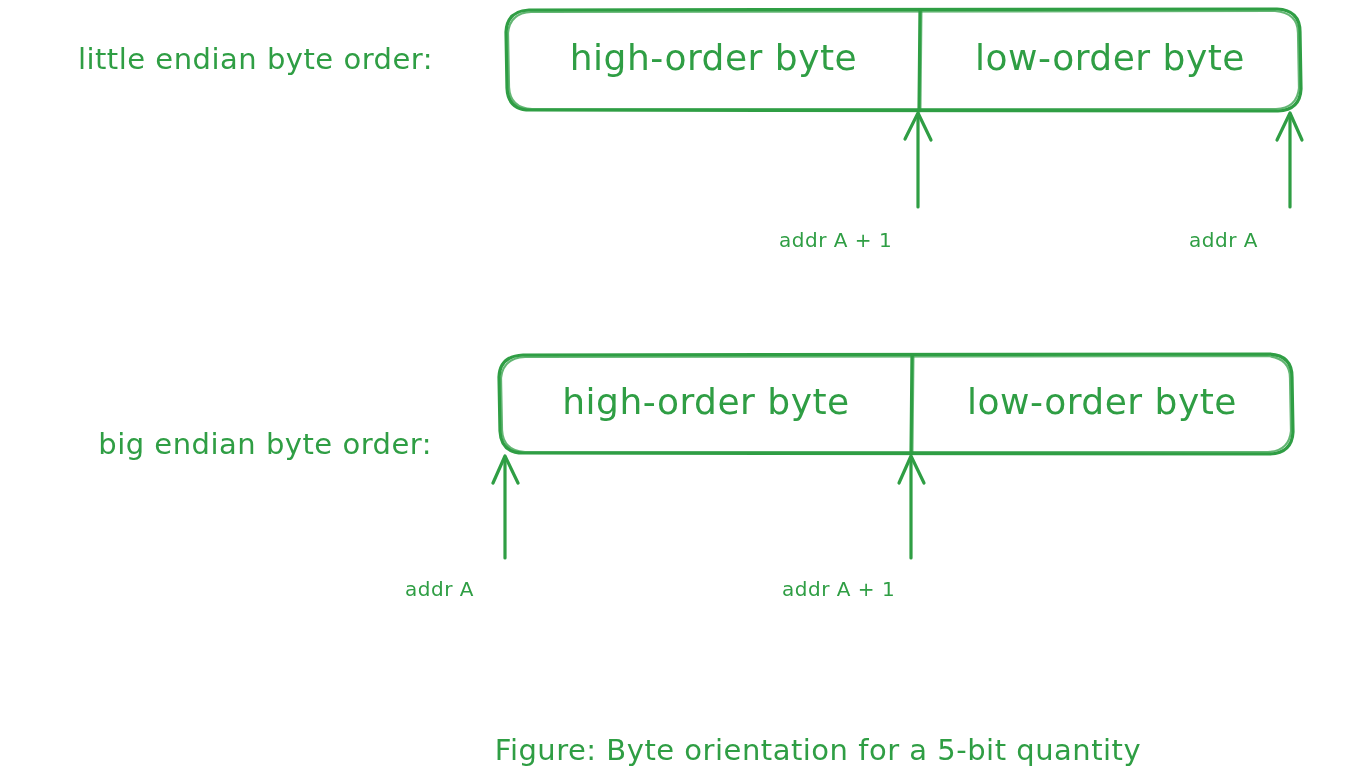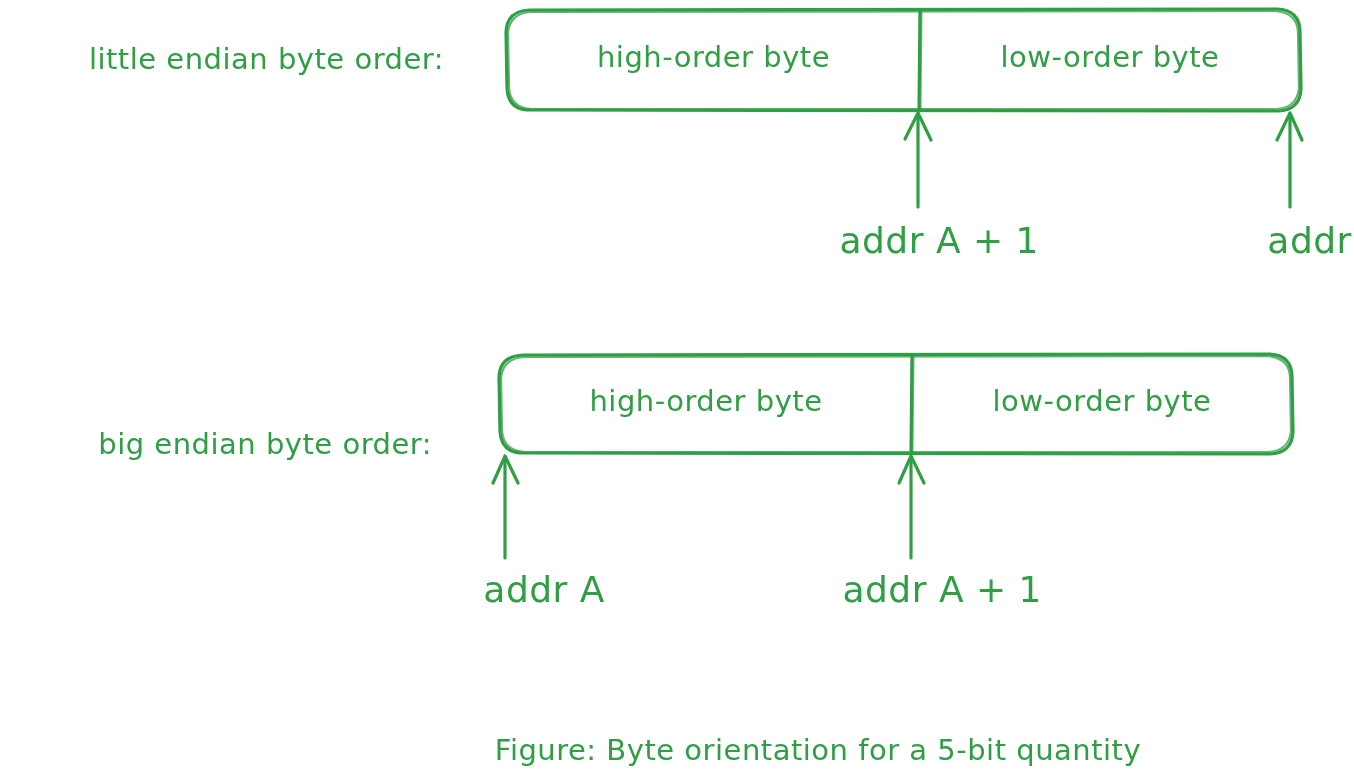--- a/index.html
+++ b/index.html
@@ -34,44 +34,44 @@
     white-space: nowrap;
     letter-spacing: 0.5px;
   }
   
   .row-label {
     font-size: 29px;
     text-align: right;
     transform: translateY(-50%);
   }
   #label-little {
-    left: 12px;
+    left: 1px;
     top: 59px;
     width: 432px;
   }
   #label-big {
     left: 0px;
     top: 403px;
     width: 432px;
     margin-top: 41px;
   }
   
   .cell-text {
-    font-size: 29px;
+    font-size: 36px;
     text-align: center;
     transform: translateY(-50%);
   }
   #le-high { left: 507px; top: 57px; width: 413px; }
   #le-low  { left: 920px; top: 57px; width: 380px; }
   #be-high { left: 500px; top: 401px; width: 412px; }
   #be-low  { left: 912px; top: 401px; width: 380px; }
   
   .addr-text {
-    font-size: 36px;
-    text-align: right;
+    font-size: 20px;
+    text-align: left;
     transform: translate(-50%, -50%);
   }
   #le-addr-a1 { left: 909px; top: 240px; width: 260px; margin-left: 0; }
   #le-addr-a  { left: 1289px; top: 240px; width: 200px; }
   #be-addr-a  { left: 505px;  top: 589px; width: 200px; }
   #be-addr-a1 { left: 912px;  top: 589px; width: 260px; }
   .addr-text { margin-left: 0; }
   
   #caption {
     left: 455px;

